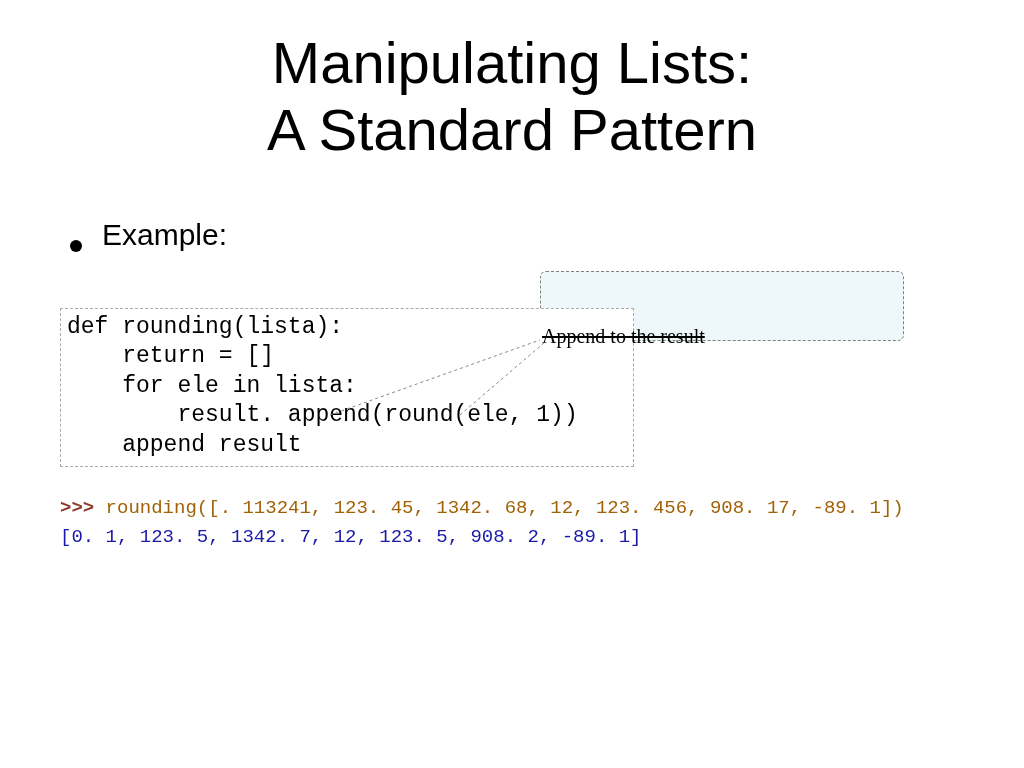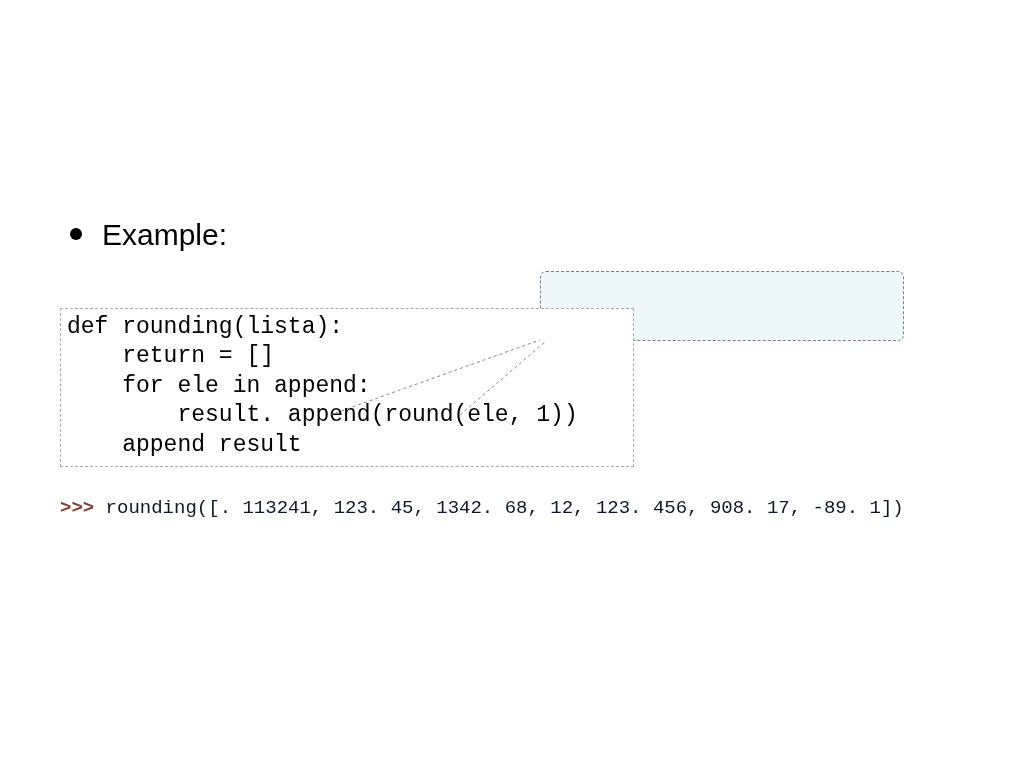--- a/index.html
+++ b/index.html
@@ -26,21 +26,21 @@
     font-size: 58px;
     line-height: 1.15;
     letter-spacing: 0px;
     white-space: pre-line;
   }
   .bullet-row {
     position: absolute;
     top: 218px;
     left: 70px;
     display: flex;
-    align-items: center;
+    align-items: flex-end;
     gap: 20px;
   }
   .bullet-dot {
     width: 12px;
     height: 12px;
     border-radius: 50%;
     background: #000;
     display: inline-block;
     margin-top: -2px;
   }
@@ -90,44 +90,48 @@
   }
   .console {
     position: absolute;
     top: 494px;
     left: 60px;
     font-family: Consolas, "Courier New",  monospace;
     font-size: 19px;
     line-height: 1.55;
   }
   .console .prompt { color: #8b3a2b; font-weight: bold; }
-  .console .call   { color: #0f172a; }
+  .console .call   { color: #a16207; }
   .console .result { color: #1a1aa8; }
 </style>
 </head>
 <body>
 
 <div class="slide">
 
+  <div class="title">Manipulating Lists:
+A Standard Pattern</div>
 
   <div class="bullet-row">
     <span class="bullet-dot"></span>
     <span class="bullet-text">Example:</span>
   </div>
 
   <div class="callout-box"></div>
+  <div class="callout-label"><span>Append to the result</span></div>
 
   <div class="code-box"><span>def rounding(lista):</span>
 <span>    return = []</span>
-<span>    for ele in append:</span>
+<span>    for ele in lista:</span>
 <span>        result. append(round(ele, 1))</span>
 <span>    append result</span></div>
 
   <svg class="arrows" width="1024" height="768">
     <line x1="330" y1="415" x2="540" y2="340" stroke="#888888" stroke-width="1" stroke-dasharray="3,3"></line>
     <line x1="460" y1="415" x2="545" y2="342" stroke="#888888" stroke-width="1" stroke-dasharray="3,3"></line>
   </svg>
 
   <div class="console">
     <div><span class="prompt">&gt;&gt;&gt; </span><span class="call">rounding([. 113241, 123. 45, 1342. 68, 12, 123. 456, 908. 17, -89. 1])</span></div>
+    <div class="result">[0. 1, 123. 5, 1342. 7, 12, 123. 5, 908. 2, -89. 1]</div>
   </div>
 
 </div>
 
 </body></html>

